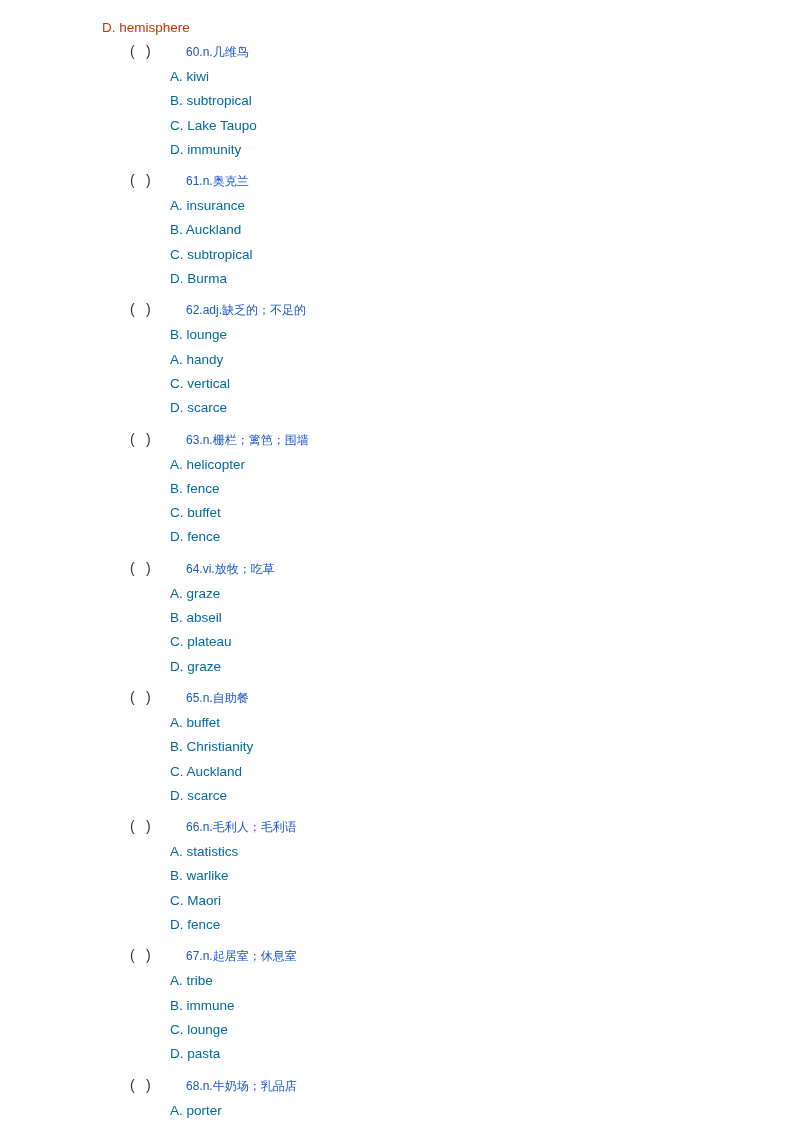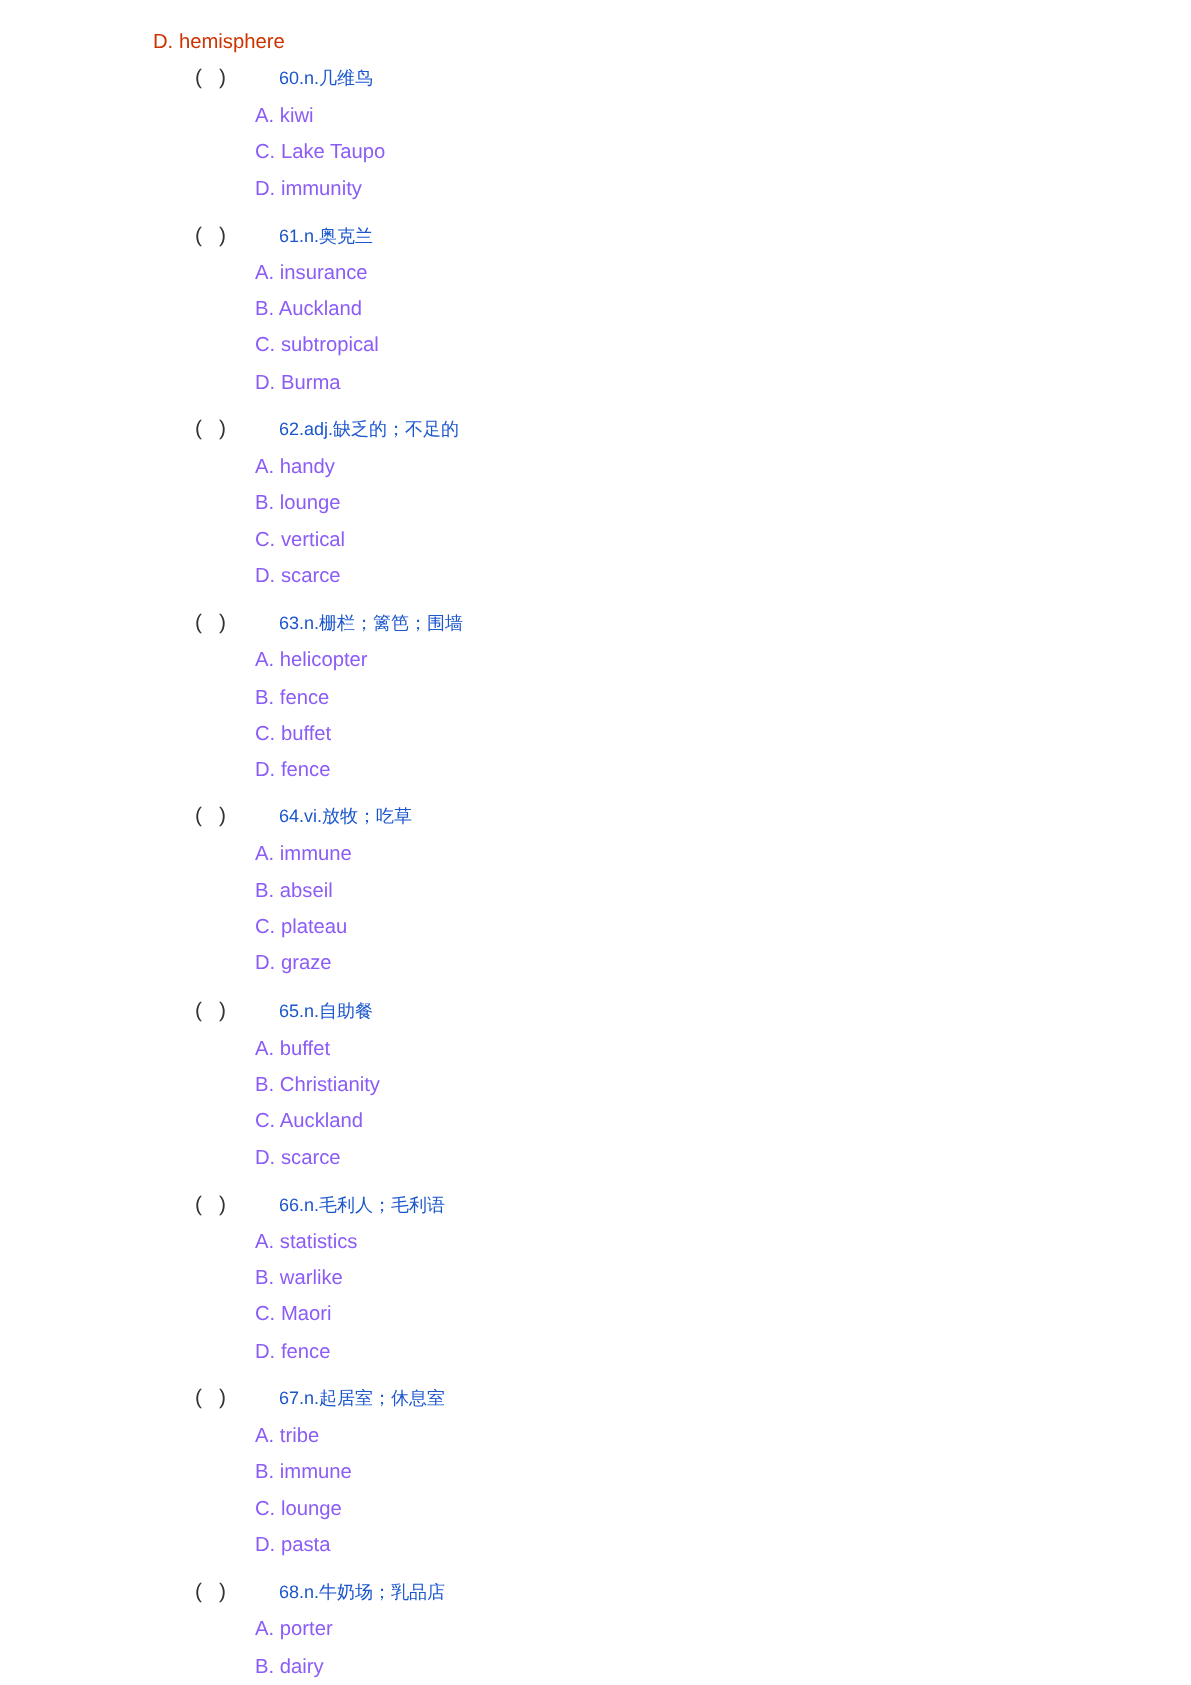--- a/index.html
+++ b/index.html
@@ -33,21 +33,21 @@
     }
     .question-text {
       color: #1a56cc;
       font-size: 12px;
     }
     .options-list {
       margin-left: 130px;
       margin-top: 2px;
     }
     .option-item {
-      color: #8b5cf6;
+      color: #0369a1;
       font-size: 13.5px;
       line-height: 1.8;
     }
     .prev-d {
       color: #cc3300;
       font-size: 13.5px;
       margin-left: 62px;
       margin-bottom: 8px;
     }
   </style>
@@ -60,20 +60,21 @@
 
   <div id="questions-container">
       <div class="question-block">
         <div class="question-line" style="margin-left: 90px;">
           <span class="paren-left">(</span>
           <span class="paren-right-space" style="color: rgb(51, 51, 51);">        )</span>
           <span class="question-text">60.n.几维鸟</span>
         </div>
         <div class="options-list">
           <div class="option-item">A. kiwi</div>
+          <div class="option-item">B. subtropical</div>
           <div class="option-item">C. Lake Taupo</div>
           <div class="option-item">D. immunity</div>
         </div>
       </div>
       <div class="question-block">
         <div class="question-line" style="margin-left: 90px;">
           <span class="paren-left">(</span>
           <span class="paren-right-space" style="color: rgb(51, 51, 51);">        )</span>
           <span class="question-text">61.n.奥克兰</span>
         </div>
@@ -84,22 +85,22 @@
           <div class="option-item">D. Burma</div>
         </div>
       </div>
       <div class="question-block">
         <div class="question-line" style="margin-left: 90px;">
           <span class="paren-left">(</span>
           <span class="paren-right-space" style="color: rgb(51, 51, 51);">        )</span>
           <span class="question-text">62.adj.缺乏的；不足的</span>
         </div>
         <div class="options-list">
+          <div class="option-item">B. lounge</div>
           <div class="option-item">A. handy</div>
-          <div class="option-item">B. lounge</div>
           <div class="option-item">C. vertical</div>
           <div class="option-item">D. scarce</div>
         </div>
       </div>
       <div class="question-block">
         <div class="question-line" style="margin-left: 90px;">
           <span class="paren-left">(</span>
           <span class="paren-right-space" style="color: rgb(51, 51, 51);">        )</span>
           <span class="question-text">63.n.栅栏；篱笆；围墙</span>
         </div>
@@ -110,21 +111,21 @@
           <div class="option-item">D. fence</div>
         </div>
       </div>
       <div class="question-block">
         <div class="question-line" style="margin-left: 90px;">
           <span class="paren-left">(</span>
           <span class="paren-right-space" style="color: rgb(51, 51, 51);">        )</span>
           <span class="question-text">64.vi.放牧；吃草</span>
         </div>
         <div class="options-list">
-          <div class="option-item">A. immune</div>
+          <div class="option-item">A. graze</div>
           <div class="option-item">B. abseil</div>
           <div class="option-item">C. plateau</div>
           <div class="option-item">D. graze</div>
         </div>
       </div>
       <div class="question-block">
         <div class="question-line" style="margin-left: 90px;">
           <span class="paren-left">(</span>
           <span class="paren-right-space" style="color: rgb(51, 51, 51);">        )</span>
           <span class="question-text">65.n.自助餐</span>

